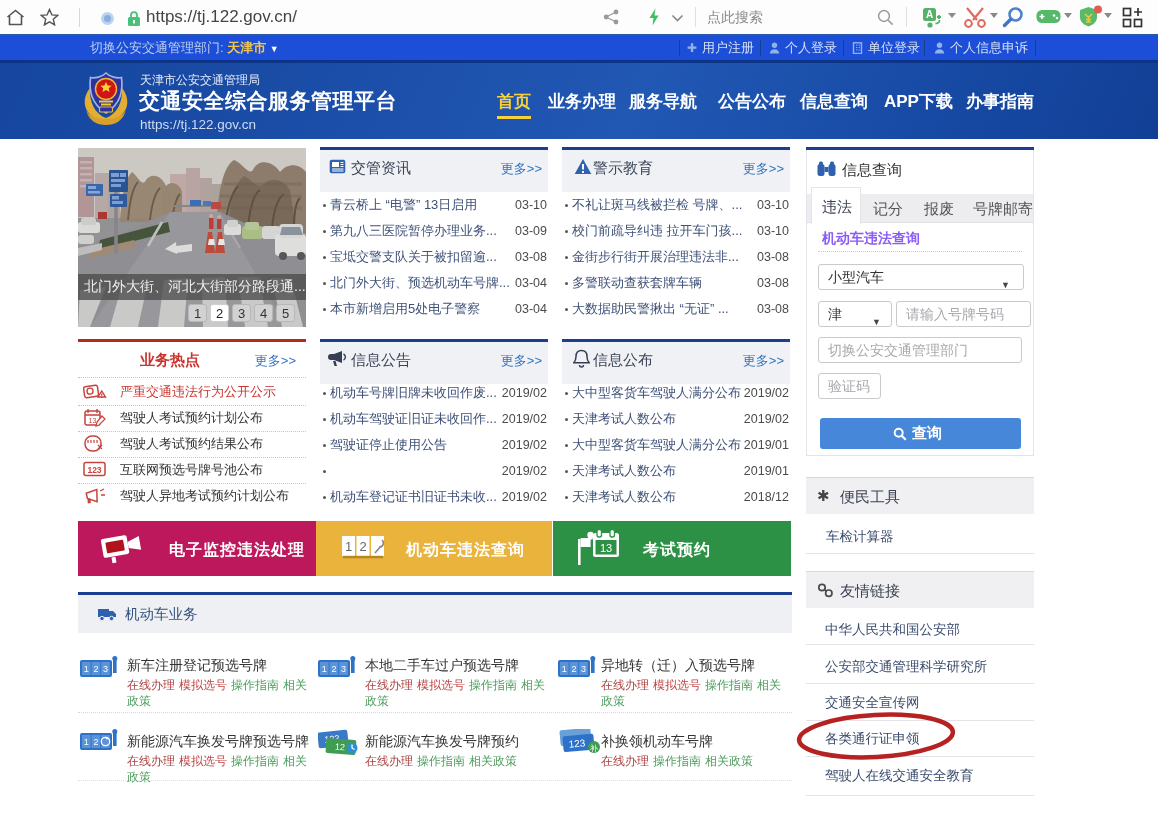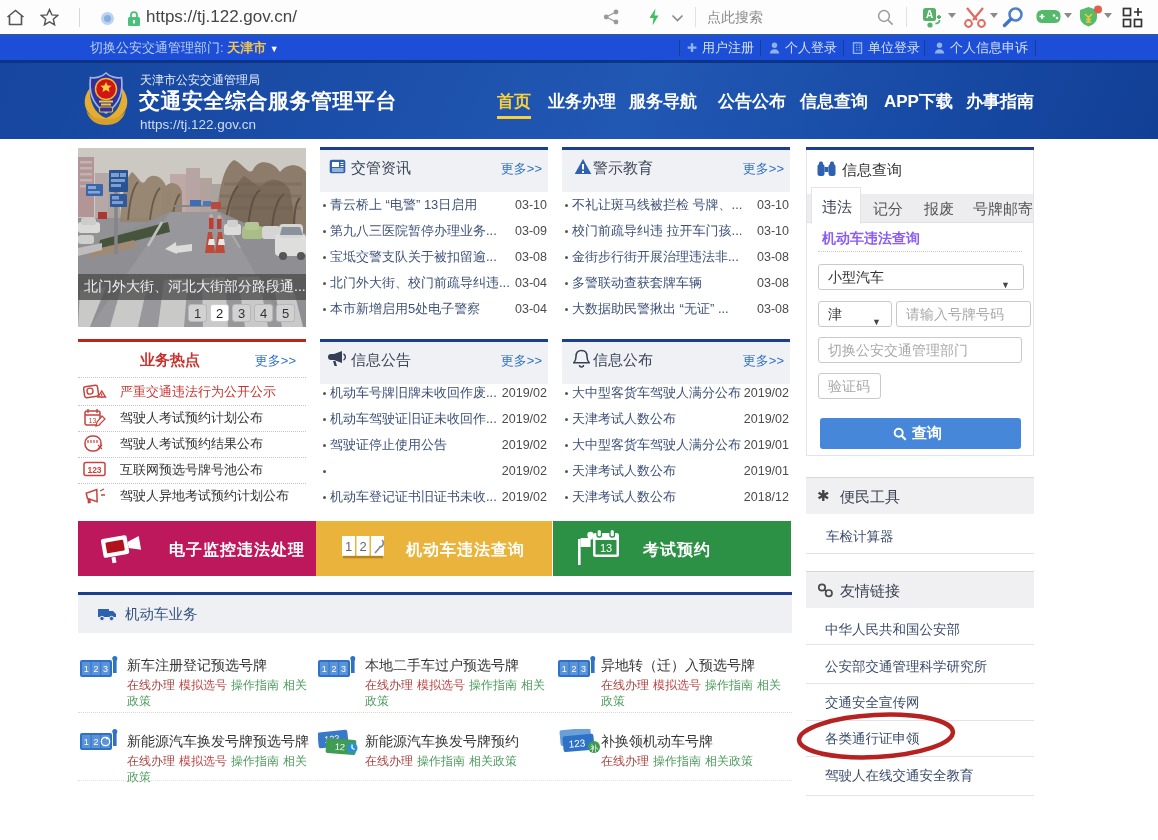--- a/index.html
+++ b/index.html
@@ -310,21 +310,21 @@
         <span class="tx">第九八三医院暂停办理业务...</span>
         <span class="dt">03-09</span>
       </div>
   <div class="ni" style="top:52px">
         <b class="bu"></b>
         <span class="tx">宝坻交警支队关于被扣留逾...</span>
         <span class="dt">03-08</span>
       </div>
   <div class="ni" style="top:78px">
         <b class="bu"></b>
-        <span class="tx">北门外大街、校门前疏导纠违...</span>
+        <span class="tx">北门外大街、预选机动车号牌...</span>
         <span class="dt">03-04</span>
       </div>
   <div class="ni" style="top:104px">
         <b class="bu"></b>
         <span class="tx">本市新增启用5处电子警察</span>
         <span class="dt">03-04</span>
       </div>
 </div>
 
 <div class="sb" style="left:562px;top:147px"></div>

